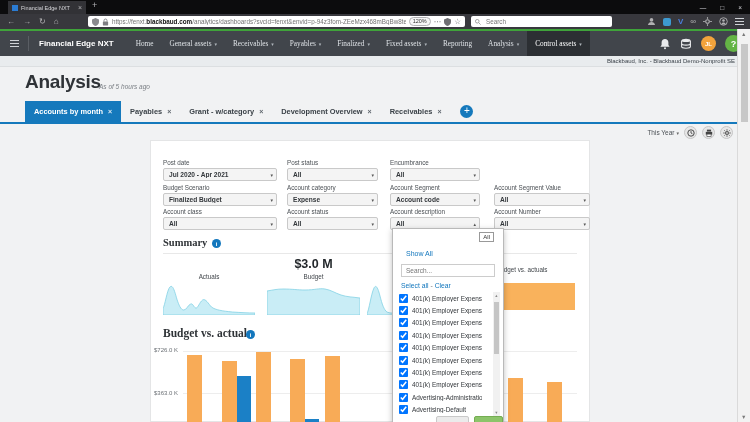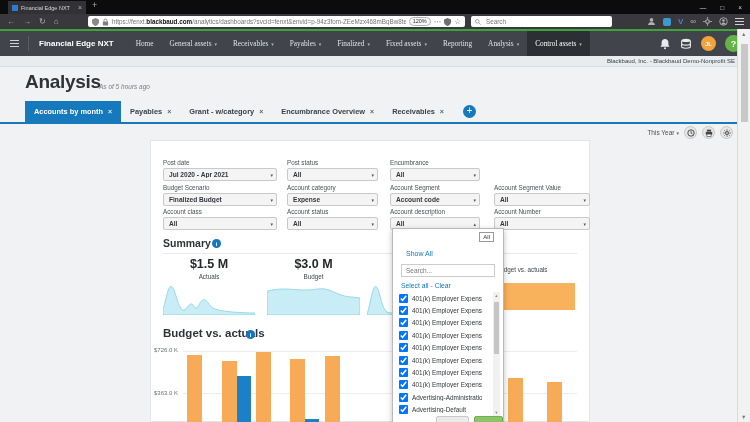--- a/index.html
+++ b/index.html
@@ -55,21 +55,21 @@
   .periodlbl{font-size:6.5px;color:#4c5156;}
   .periodlbl .caret{font-size:5px;color:#666;margin-left:2px;}
   .roundbtn{width:13px;height:13px;border-radius:50%;background:#e7e7e7;border:1px solid #c6c6c6;display:flex;align-items:center;justify-content:center;box-sizing:border-box;}
   .whitepanel{position:absolute;left:150px;top:140px;width:440px;height:282px;background:#fff;border:1px solid #e4e5e6;box-sizing:border-box;}
   
   .flabel{position:absolute;font-size:6.3px;color:#4a4f54;white-space:nowrap;}
   .fselect{position:absolute;height:13px;background:#f4f4f4;border:1px solid #c9c9c9;border-radius:2px;box-sizing:border-box;display:flex;align-items:center;padding:0 10px 0 5px;}
   .fselect .fval{font-size:6.6px;font-weight:bold;color:#33373b;white-space:nowrap;overflow:hidden;}
   .fselect .caret{position:absolute;right:3px;font-size:5px;color:#555;}
   
-  .secttitle{position:absolute;font-weight:bold;color:#2f3337;}
+  .secttitle{position:absolute;font-weight:bold;color:#2f3337;font-family:Liberation Serif, serif;}
   .info{border-radius:50%;background:#1377bd;color:#fff;font-weight:bold;display:flex;align-items:center;justify-content:center;position:absolute;width:9px;height:9px;font-size:6px;}
   .divline{position:absolute;left:163px;top:253px;width:414px;height:1px;background:#e8e8e8;}
   .kpival{position:absolute;top:257px;font-size:12.5px;font-weight:bold;color:#24282c;text-align:center;}
   .kpilbl{position:absolute;top:273px;font-size:6.3px;color:#40454a;text-align:center;}
   .spark{position:absolute;top:282px;height:33px;}
   .obar{position:absolute;left:491px;top:283px;width:84px;height:27px;background:#f9b25c;}
   .bvalbl{position:absolute;left:496px;top:266px;font-size:6.3px;color:#40454a;white-space:nowrap;}
   
   .ytick{position:absolute;left:146px;width:32px;font-size:6px;color:#6b7075;text-align:right;}
   .gline{position:absolute;left:183px;width:394px;height:1px;background:#ededed;}
@@ -252,21 +252,21 @@
       </div>
       <div class="tab">
         <span>Payables</span>
         <span class="tclose">×</span>
       </div>
       <div class="tab">
         <span>Grant - w/category</span>
         <span class="tclose">×</span>
       </div>
       <div class="tab">
-        <span>Encumbrance Overview</span>
+        <span>Development Overview</span>
         <span class="tclose">×</span>
       </div>
       <div class="tab">
         <span>Receivables</span>
         <span class="tclose">×</span>
       </div>
       <div class="addtab">+</div>
     </div>
 
   <div class="periodrow">
@@ -357,21 +357,20 @@
       <div class="fselect" style="left: 494px; top: 217px; width: 96px;">
         <span class="fval">All</span>
         <span class="caret">▾</span>
       </div>
     </div>
 
   <div class="secttitle" style="left:163px;top:237px;font-size:10.5px;">Summary</div>
   <span class="info" style="left:212px;top:239px;">i</span>
   <div class="divline"></div>
 
-  <div class="kpival" style="left:163px;width:92px;">$1.5 M</div>
   <div class="kpilbl" style="left:163px;width:92px;">Actuals</div>
   <svg class="spark" style="left:163px;width:92px;" viewBox="0 0 93 33" preserveAspectRatio="none">
     <path d="M0,30 L0,26 C2,24 4,8 7,5 C10,2 12,10 14,17 C16,23 18,28 21,28 C24,28 25,23 28,22 C30,21 31,25 33,26 C35,27 37,20 40,18 C43,16 46,22 49,25 C53,28 60,29 70,30 C78,30.5 86,31 93,31 L93,33 L0,33 Z" fill="#c9edf6" stroke="#83d2e5" stroke-width="0.8"></path>
   </svg>
 
   <div class="kpival" style="left:267px;width:93px;">$3.0 M</div>
   <div class="kpilbl" style="left:267px;width:93px;">Budget</div>
   <svg class="spark" style="left:267px;width:93px;" viewBox="0 0 93 33" preserveAspectRatio="none">
     <path d="M0,31 L0,9 C6,8 10,7 16,7 C26,7 30,8 38,8 C48,8 52,6 58,7 C64,8 68,11 74,13 C80,15 86,15 93,16 L93,33 L0,33 Z" fill="#c9edf6" stroke="#83d2e5" stroke-width="0.8"></path>
   </svg>

